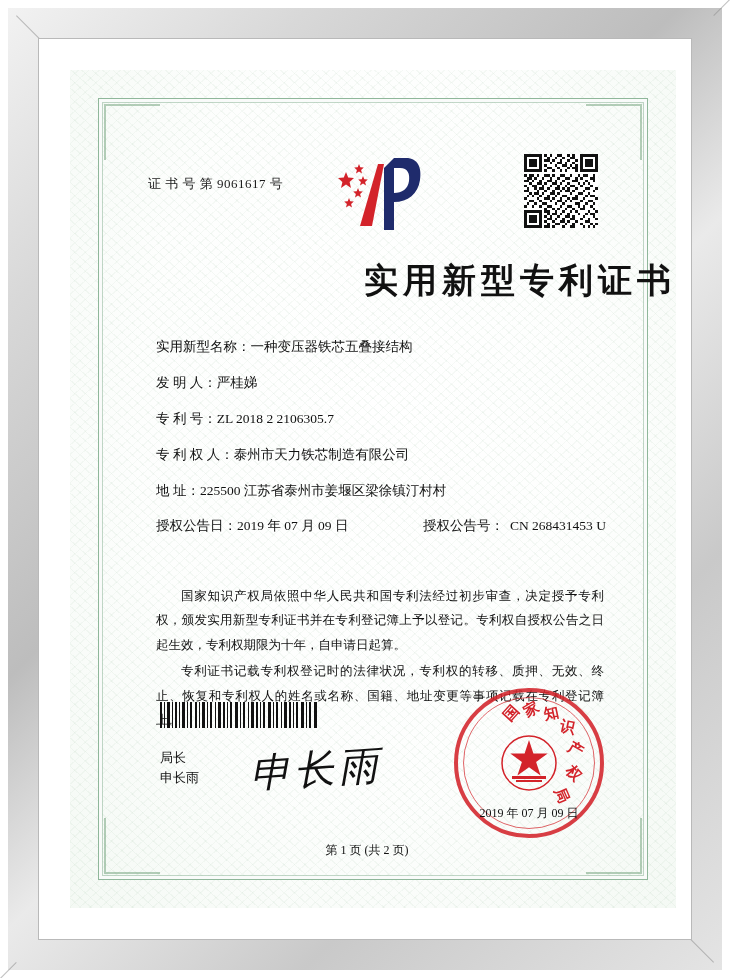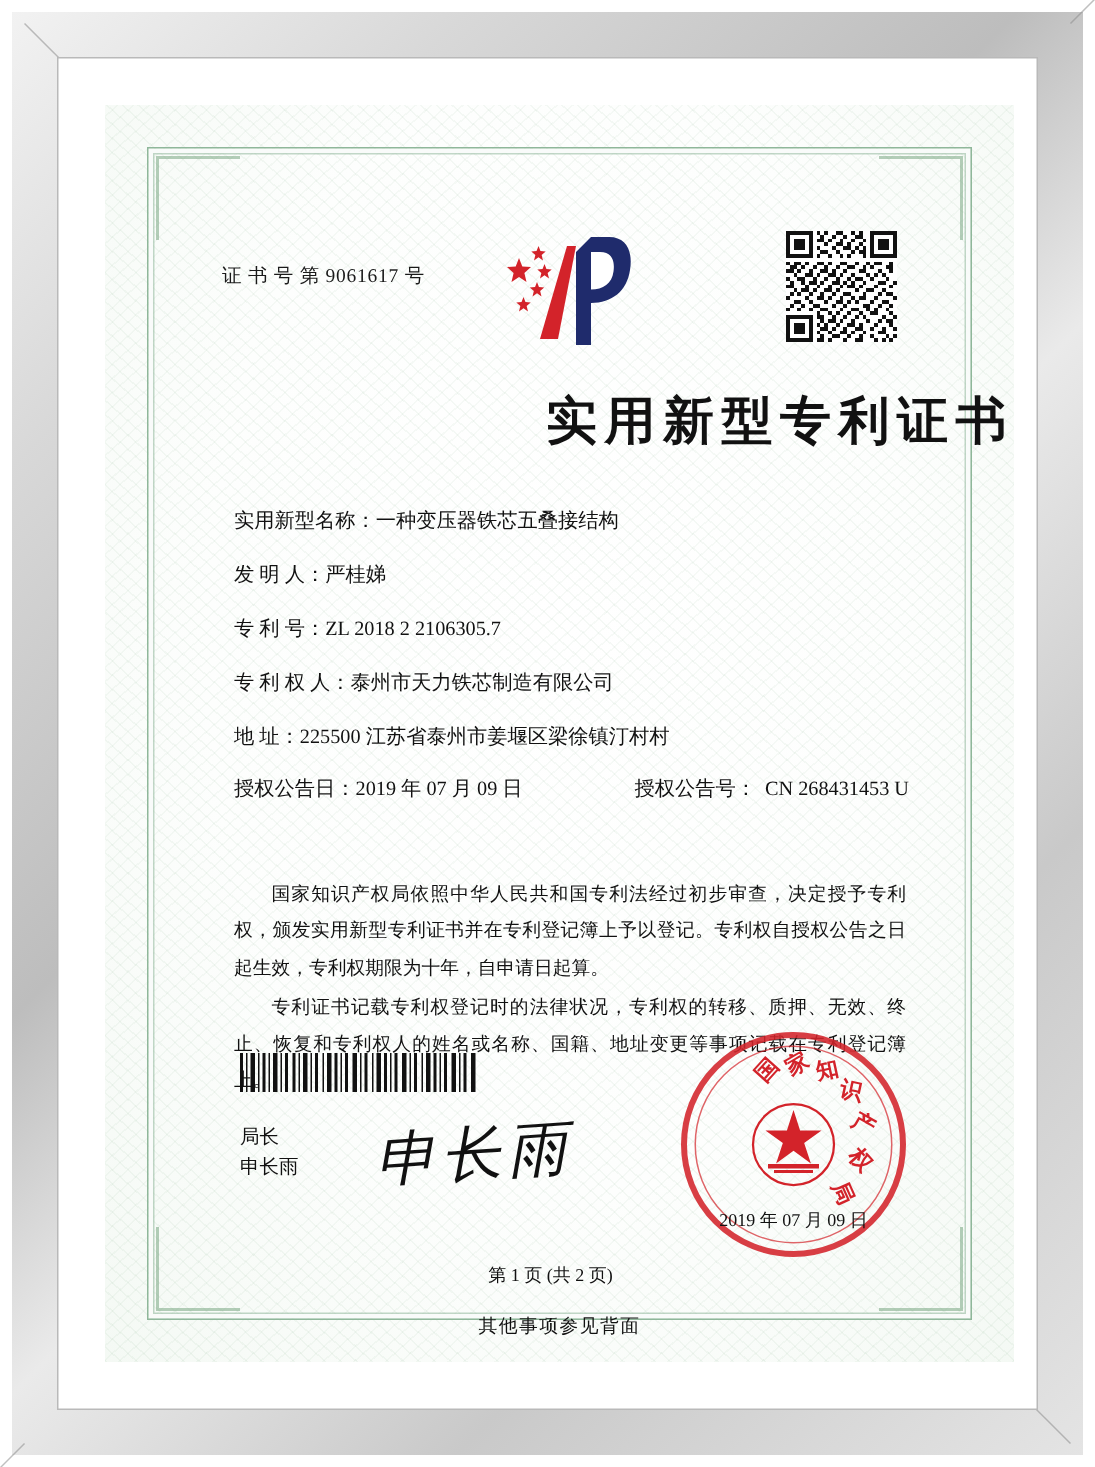--- a/index.html
+++ b/index.html
@@ -661,17 +661,16 @@
             <polygon points="31,8 35.4,21.6 49.7,21.6 38.1,30 42.6,43.6 31,35.2 19.4,43.6 23.9,30 12.3,21.6 26.6,21.6" fill="#d3232a"></polygon>
             <rect x="14" y="44" width="34" height="3" fill="#d3232a"></rect>
             <rect x="18" y="48" width="26" height="2" fill="#d3232a"></rect>
           </svg>
         </div>
 
         <div class="seal-date">2019 年 07 月 09 日</div>
       </div>
 
       <div class="page-no">第 1 页 (共 2 页)</div>
-      <div class="footer-note">其他事项参见背面</div>
 
     </div>
   </div>
 </div>
 
 </body></html>

